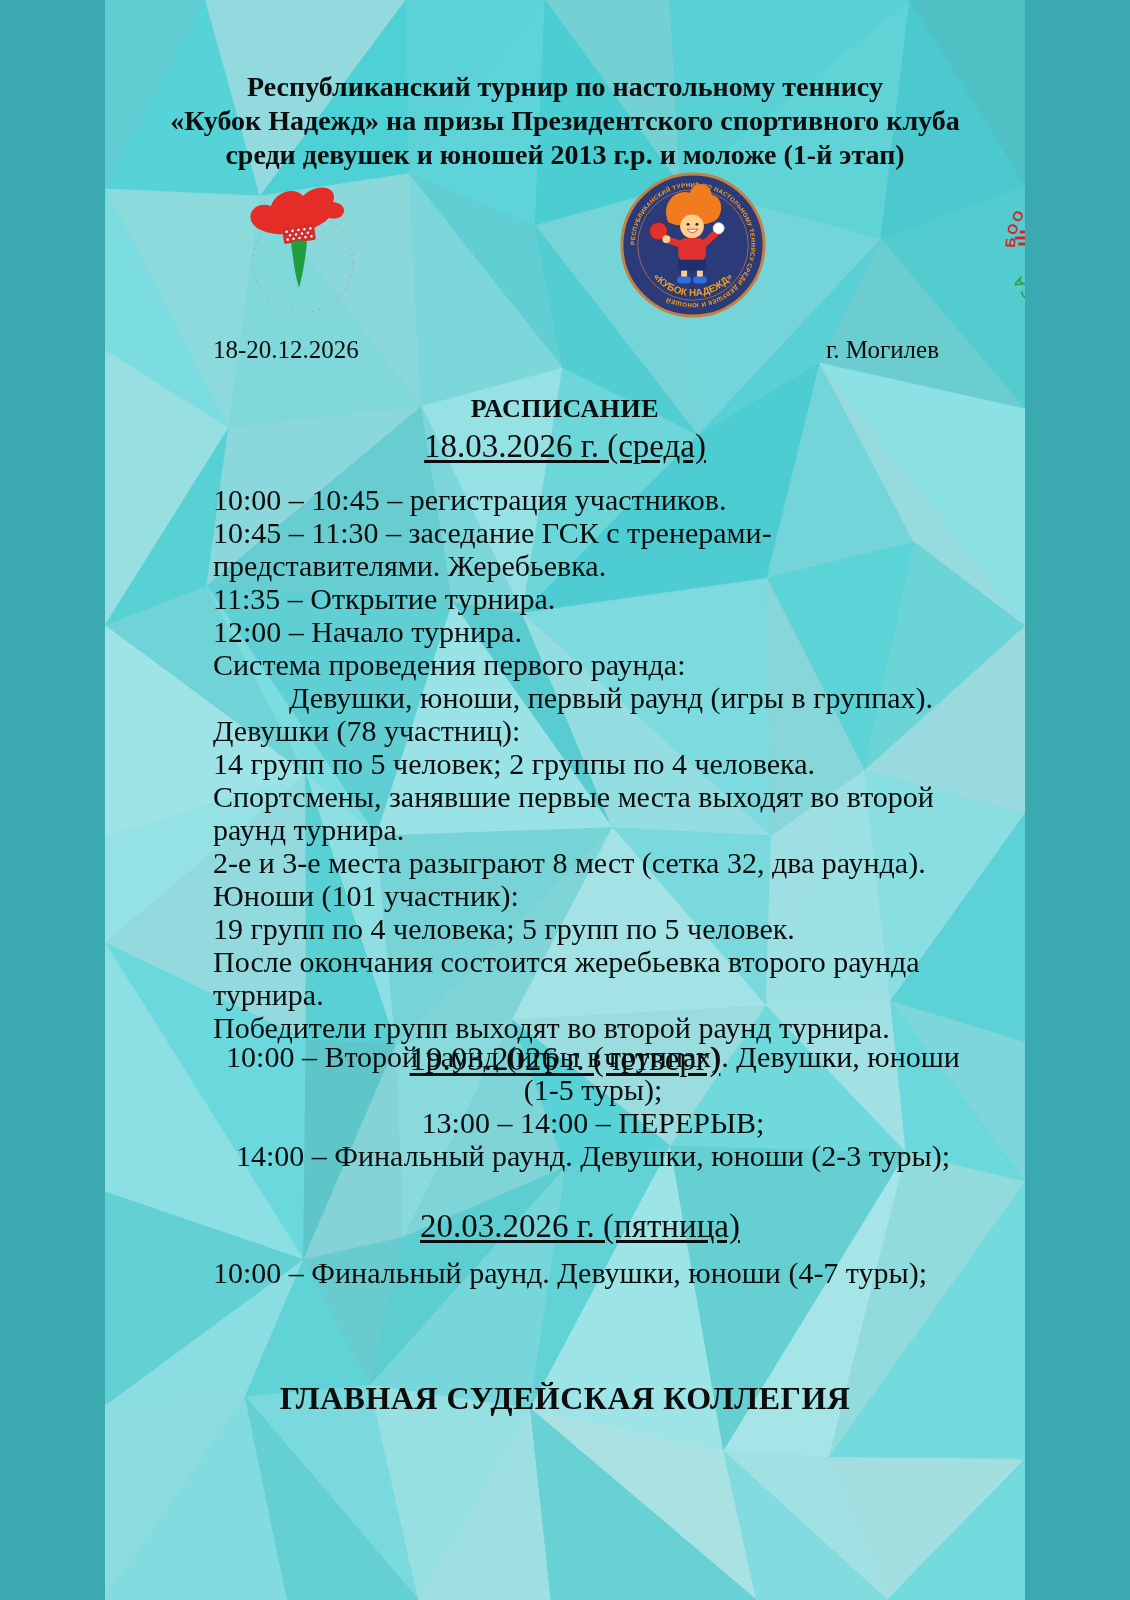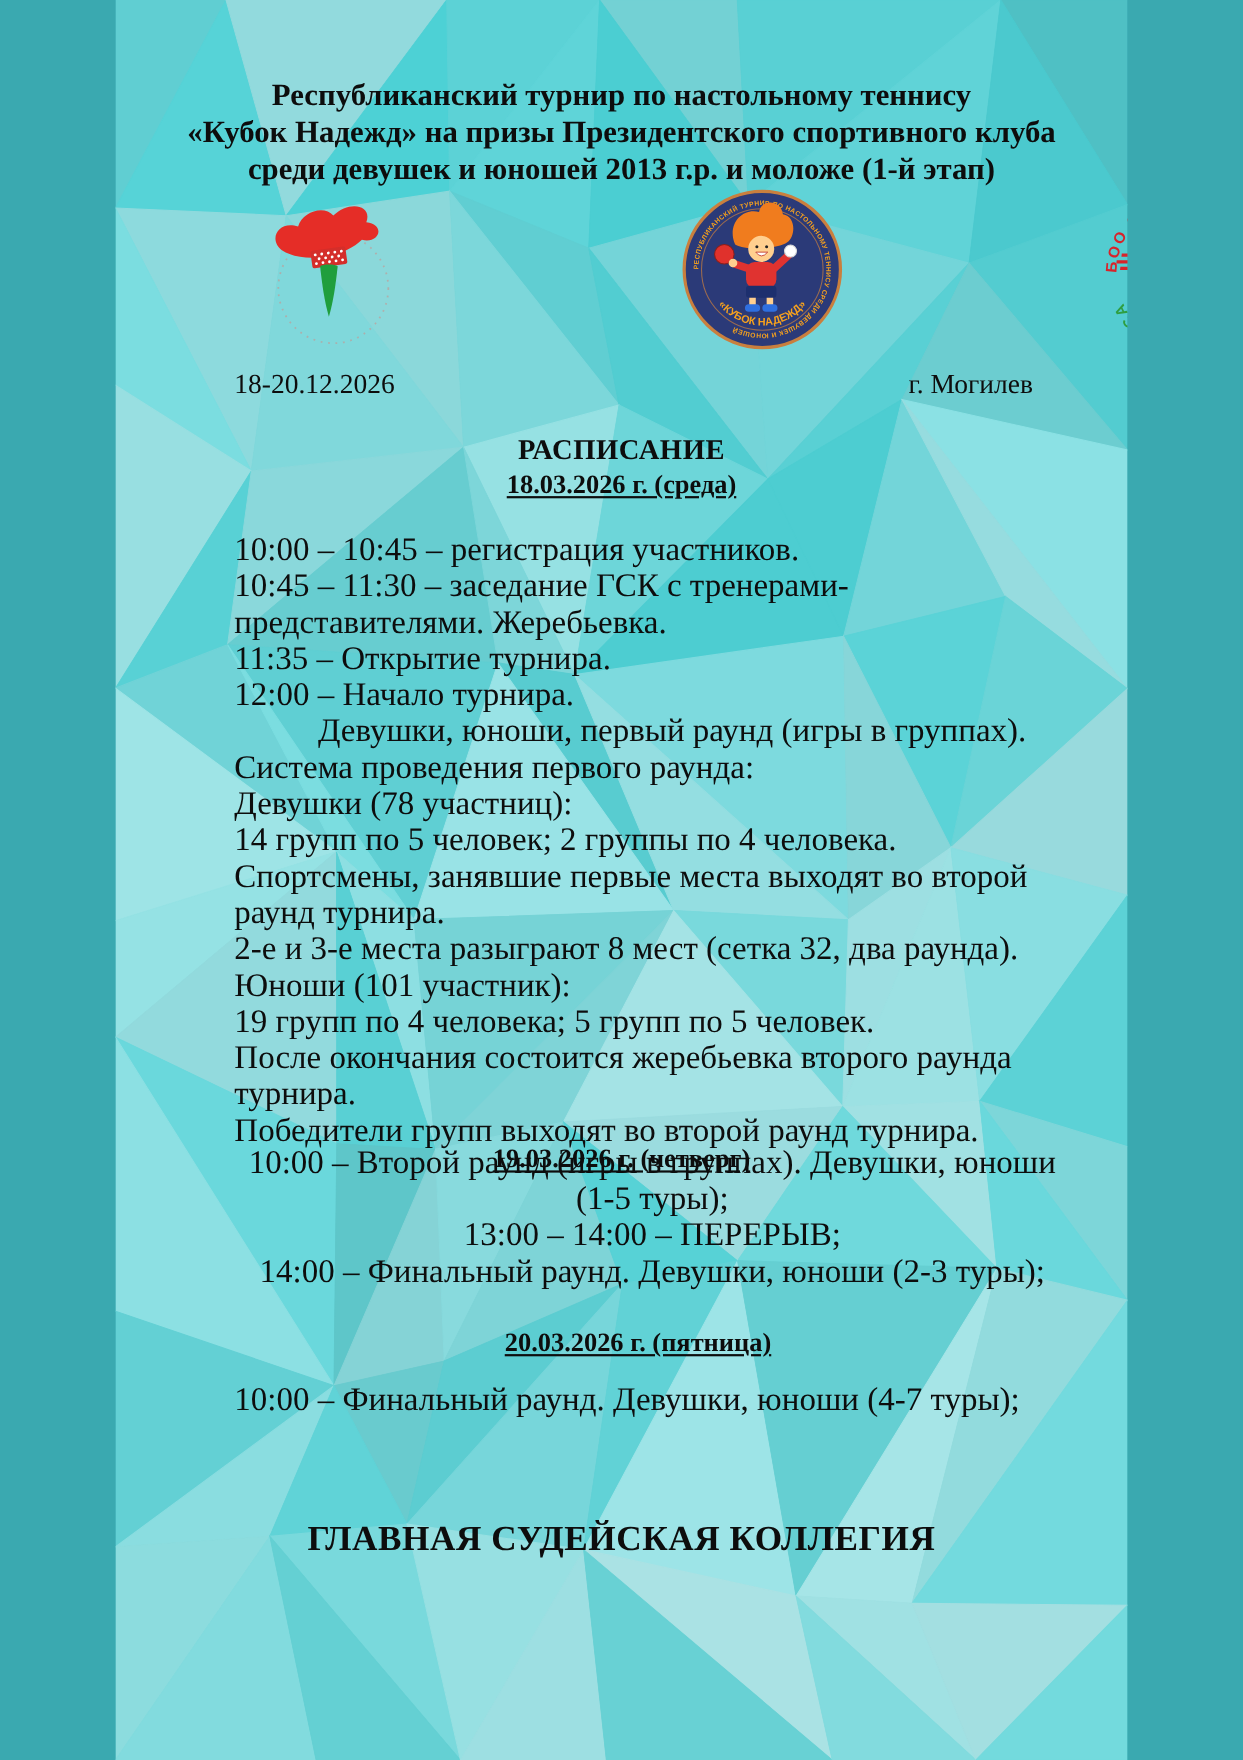--- a/index.html
+++ b/index.html
@@ -11,21 +11,21 @@
   .layer{position:absolute;z-index:1;}
   .title{left:0;right:0;top:70px;text-align:center;font-weight:700;font-size:28px;line-height:34px;}
   .logo{position:absolute;z-index:1;}
   .logo svg{display:block;width:100%;height:100%;}
   #torch-logo{left:128px;top:182px;width:134px;height:134px;}
   #badge-logo{left:514px;top:171px;width:148px;height:148px;}
   #fed-logo{left:890px;top:162px;width:172px;height:172px;}
   .dateline{left:108px;right:86px;top:336px;display:flex;justify-content:space-between;font-size:25px;}
   .center-head{left:0;right:0;text-align:center;font-weight:700;font-size:26px;}
   #sched-head{top:394px;letter-spacing:.5px;}
-  .day-head{position:absolute;z-index:1;left:0;right:0;text-align:center;font-weight:700;font-size:24px;}
+  .day-head{position:absolute;z-index:1;left:0;right:0;text-align:center;font-weight:400;font-size:33px;}
   .day-head .u{text-decoration:underline;text-underline-offset:3px;}
   #day1-head{top:428px;}
   #day2-head{top:1041px;}
   #day3-head{top:1208px;margin-left:30px;}
   .body-block{position:absolute;z-index:1;left:108px;right:52px;font-size:30px;line-height:33px;}
   #day1-block{top:483px;}
   #day2-block{top:1040px;text-align:center;}
   #day3-block{top:1256px;}
   .indent{padding-left:76px;}
   .footer{left:0;right:0;top:1380px;text-align:center;font-weight:700;font-size:32px;letter-spacing:.5px;}
@@ -244,22 +244,22 @@
   <div class="layer center-head" id="sched-head">РАСПИСАНИЕ</div>
 
   <div class="day-head" id="day1-head">
     <span class="u">18.03.2026 г. (среда)</span>
   </div>
   <div class="body-block" id="day1-block">
     <div class="line">10:00 – 10:45 – регистрация участников.</div>
     <div class="line">10:45 – 11:30 – заседание ГСК с тренерами-представителями. Жеребьевка.</div>
     <div class="line">11:35 – Открытие турнира.</div>
     <div class="line">12:00 – Начало турнира.</div>
+    <div class="line">Система проведения первого раунда:</div>
     <div class="line indent">Девушки, юноши, первый раунд (игры в группах).</div>
-    <div class="line">Система проведения первого раунда:</div>
     <div class="line">Девушки (78 участниц):</div>
     <div class="line">14 групп по 5 человек; 2 группы по 4 человека.</div>
     <div class="line">Спортсмены, занявшие первые места выходят во второй раунд турнира.</div>
     <div class="line">2-е и 3-е места разыграют 8 мест (сетка 32, два раунда).</div>
     <div class="line">Юноши (101 участник):</div>
     <div class="line">19 групп по 4 человека; 5 групп по 5 человек.</div>
     <div class="line">После окончания состоится жеребьевка второго раунда турнира.</div>
     <div class="line">Победители групп выходят во второй раунд турнира.</div>
   </div>
 

